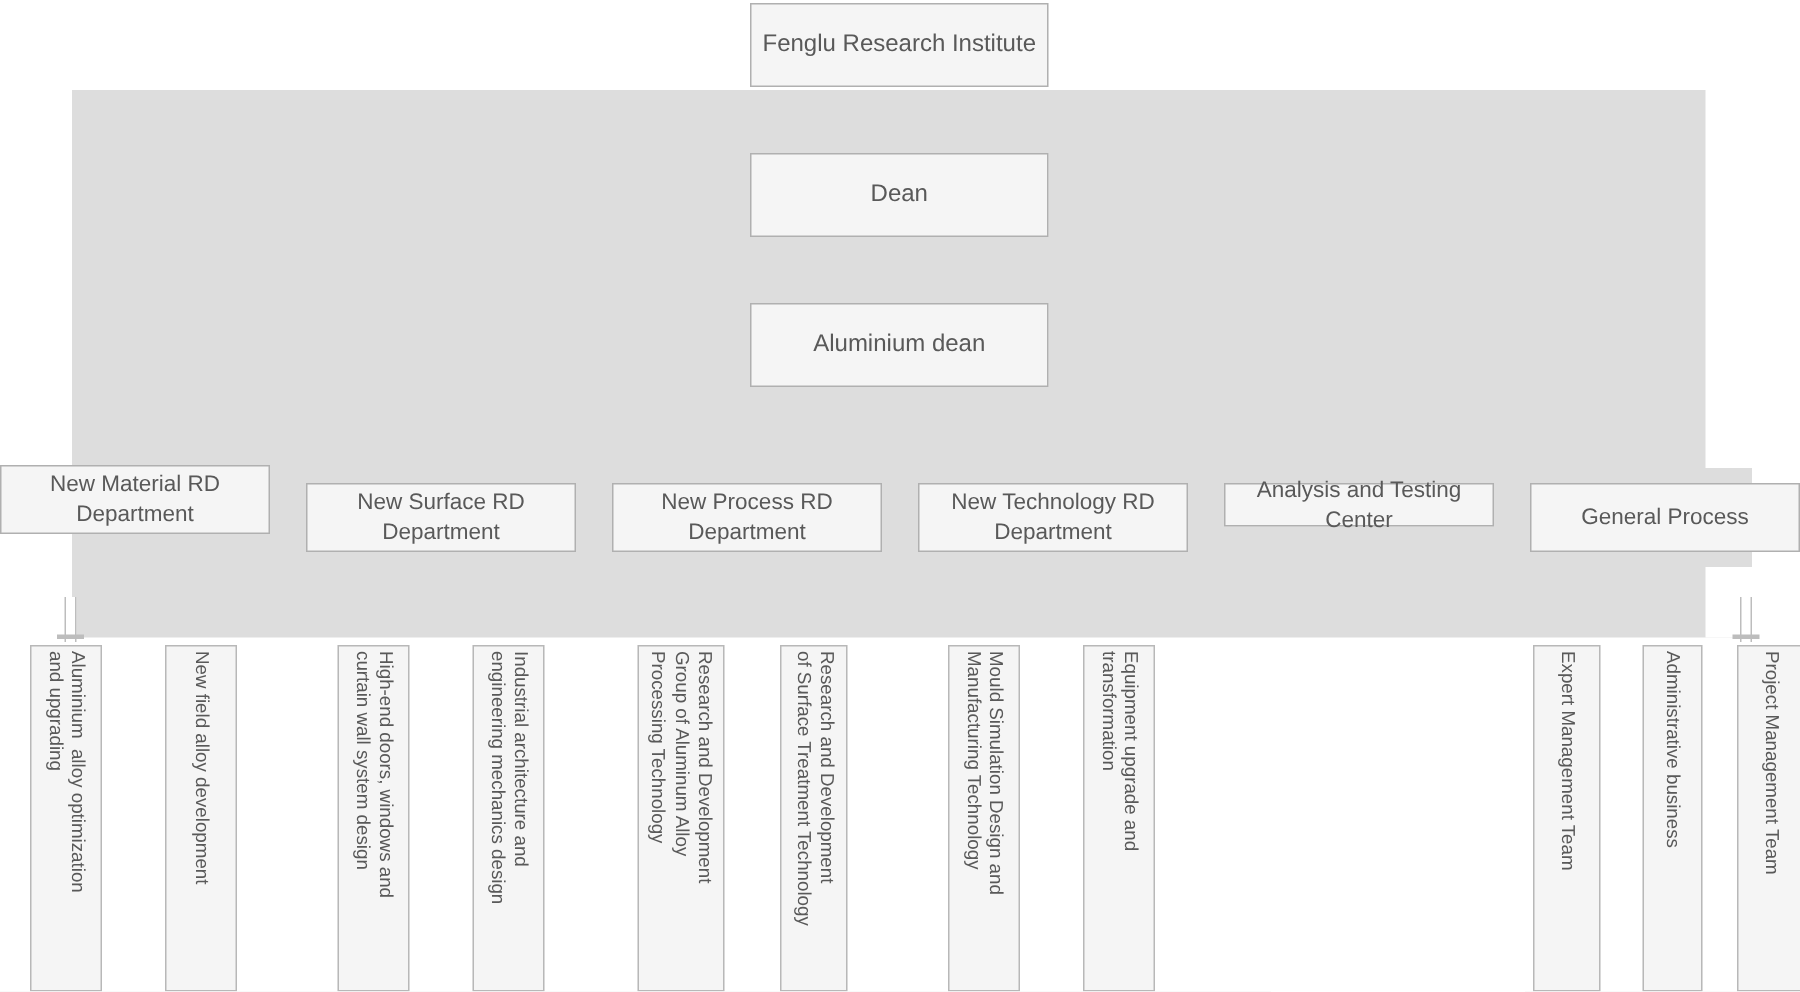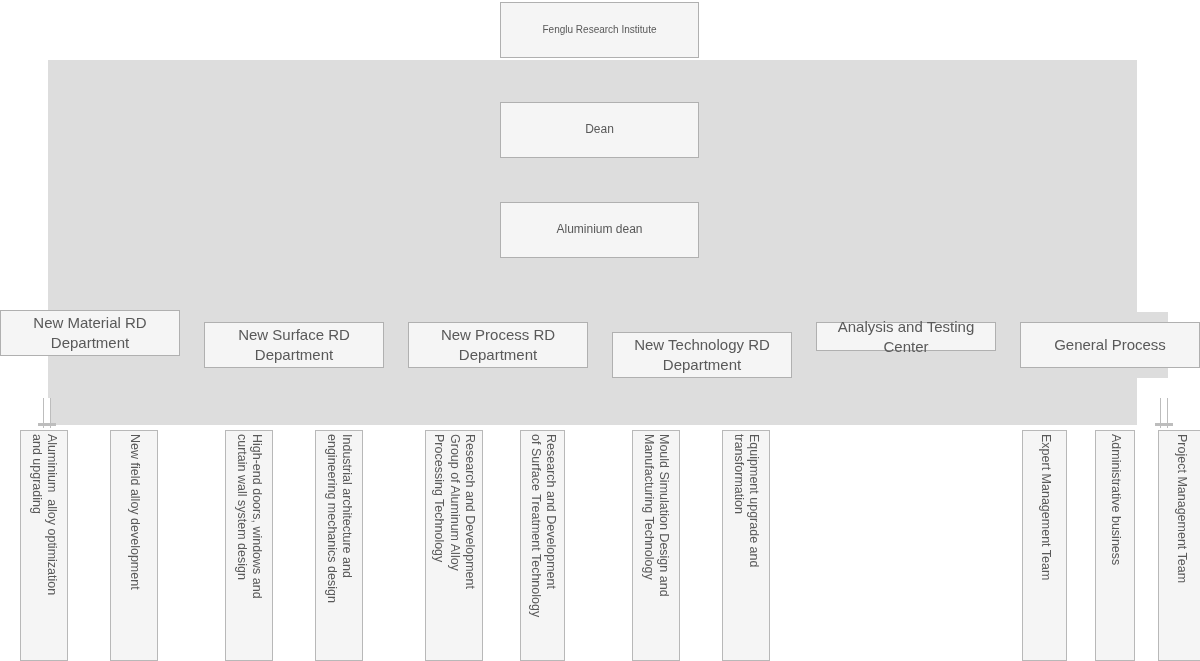--- a/index.html
+++ b/index.html
@@ -36,22 +36,22 @@
     border: 1px solid #b0b0b0;
     color: #595959;
     display: flex;
     align-items: center;
     justify-content: center;
     text-align: center;
     line-height: 1.32;
     font-size: 15px;
     padding: 2px 6px;
   }
-  .node.top-level { font-size: 10px; }
-  .node.exec { font-size: 12px; }
+  .node.top-level { font-size: 16px; }
+  .node.exec { font-size: 16px; }
   
   .leaf {
     position: absolute;
     box-sizing: border-box;
     background: #f5f5f5;
     border: 1px solid #b8b8b8;
     color: #595959;
     overflow: hidden;
   }
   .leaf .vtext {
@@ -111,21 +111,21 @@
   </div>
 
   <div class="node" style="left:204px; top:322px; width:180px; height:46px;">
     <span>New Surface RD Department</span>
   </div>
 
   <div class="node" style="left:408px; top:322px; width:180px; height:46px;">
     <span>New Process RD Department</span>
   </div>
 
-  <div class="node" style="left:612px; top:332px; width:180px; height:46px;">
+  <div class="node" style="left:612px; top:322px; width:180px; height:46px;">
     <span>New Technology RD Department</span>
   </div>
 
   <div class="node" style="left:816px; top:322px; width:180px; height:29px;">
     <span>Analysis and Testing Center</span>
   </div>
 
   <div class="node" style="left:1020px; top:322px; width:180px; height:46px;">
     <span>General Process</span>
   </div>

